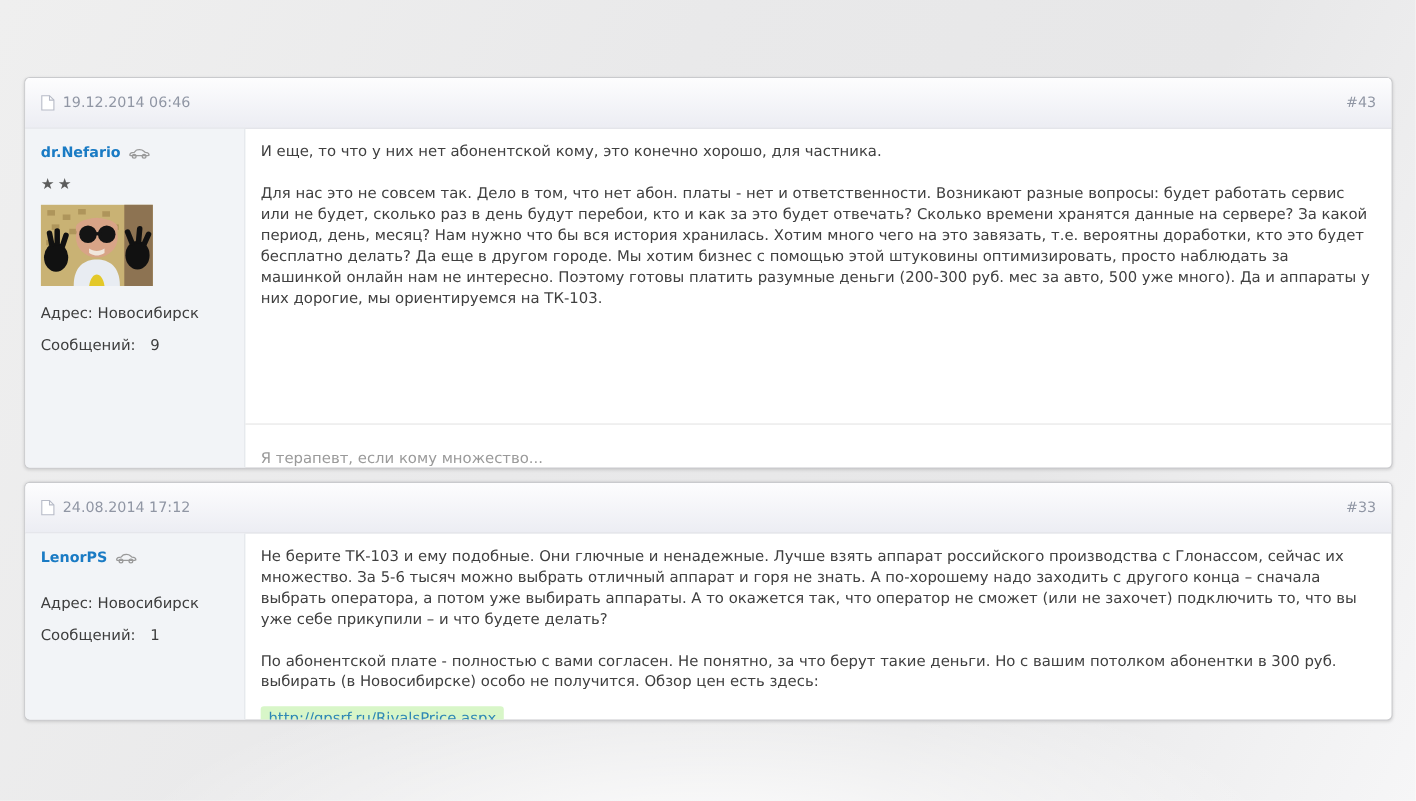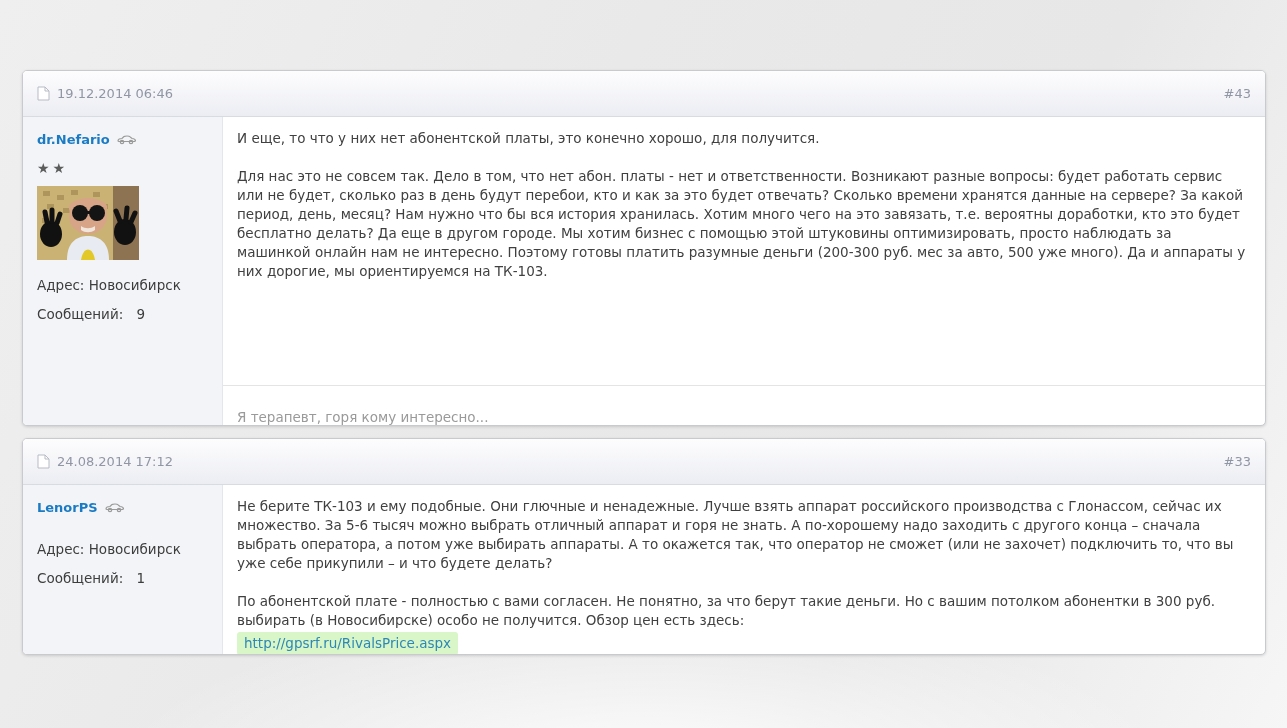--- a/index.html
+++ b/index.html
@@ -65,21 +65,21 @@
   .post-text p:last-child { margin-bottom:0; }
 
   .signature {
     border-top:1px solid #e4e4e4;
     padding:22px 14px 12px 14px;
     font-size:13.5px; line-height:19px; color:#9a9a9a;
   }
 
   .post-link {
     display:inline-block;
-    margin-top:2px;
+    margin-top:12px;
     background:#d8f6c8;
     border-radius:3px;
     padding:2px 7px;
     color:#2e87b5;
     font-size:13.5px;
     text-decoration:none;
     cursor:pointer;
   }
 </style>
 </head>
@@ -141,24 +141,24 @@
         <span>Адрес:</span>
         <span>Новосибирск</span>
       </div>
       <div class="user-meta msgs">
         <span>Сообщений:</span>
         <span class="count">9</span>
       </div>
     </div>
     <div class="msg-col">
       <div class="post-text">
-        <p>И еще, то что у них нет абонентской платы, это конечно хорошо, для получится.</p>
+        <p>И еще, то что у них нет абонентской кому, это конечно хорошо, для частника.</p>
         <p>Для нас это не совсем так. Дело в том, что нет абон. платы - нет и ответственности. Возникают разные вопросы: будет работать сервис или не будет, сколько раз в день будут перебои, кто и как за это будет отвечать? Сколько времени хранятся данные на сервере? За какой период, день, месяц? Нам нужно что бы вся история хранилась. Хотим много чего на это завязать, т.е. вероятны доработки, кто это будет бесплатно делать? Да еще в другом городе. Мы хотим бизнес с помощью этой штуковины оптимизировать, просто наблюдать за машинкой онлайн нам не интересно. Поэтому готовы платить разумные деньги (200-300 руб. мес за авто, 500 уже много). Да и аппараты у них дорогие, мы ориентируемся на ТК-103.</p>
       </div>
-      <div class="signature">Я терапевт, горя кому интересно...</div>
+      <div class="signature">Я терапевт, если кому множество...</div>
     </div>
   </div>
 </div>
 
 <div class="post-card" id="post2">
   <div class="post-header">
     <span class="doc-icon">
       <svg width="13" height="15" viewBox="0 0 13 15">
         <path d="M1 1 h7 l4 4 v9 h-11 z" fill="#ffffff" stroke="#b7bbc7" stroke-width="1"></path>
         <path d="M8 1 v4 h4" fill="none" stroke="#b7bbc7" stroke-width="1"></path>

